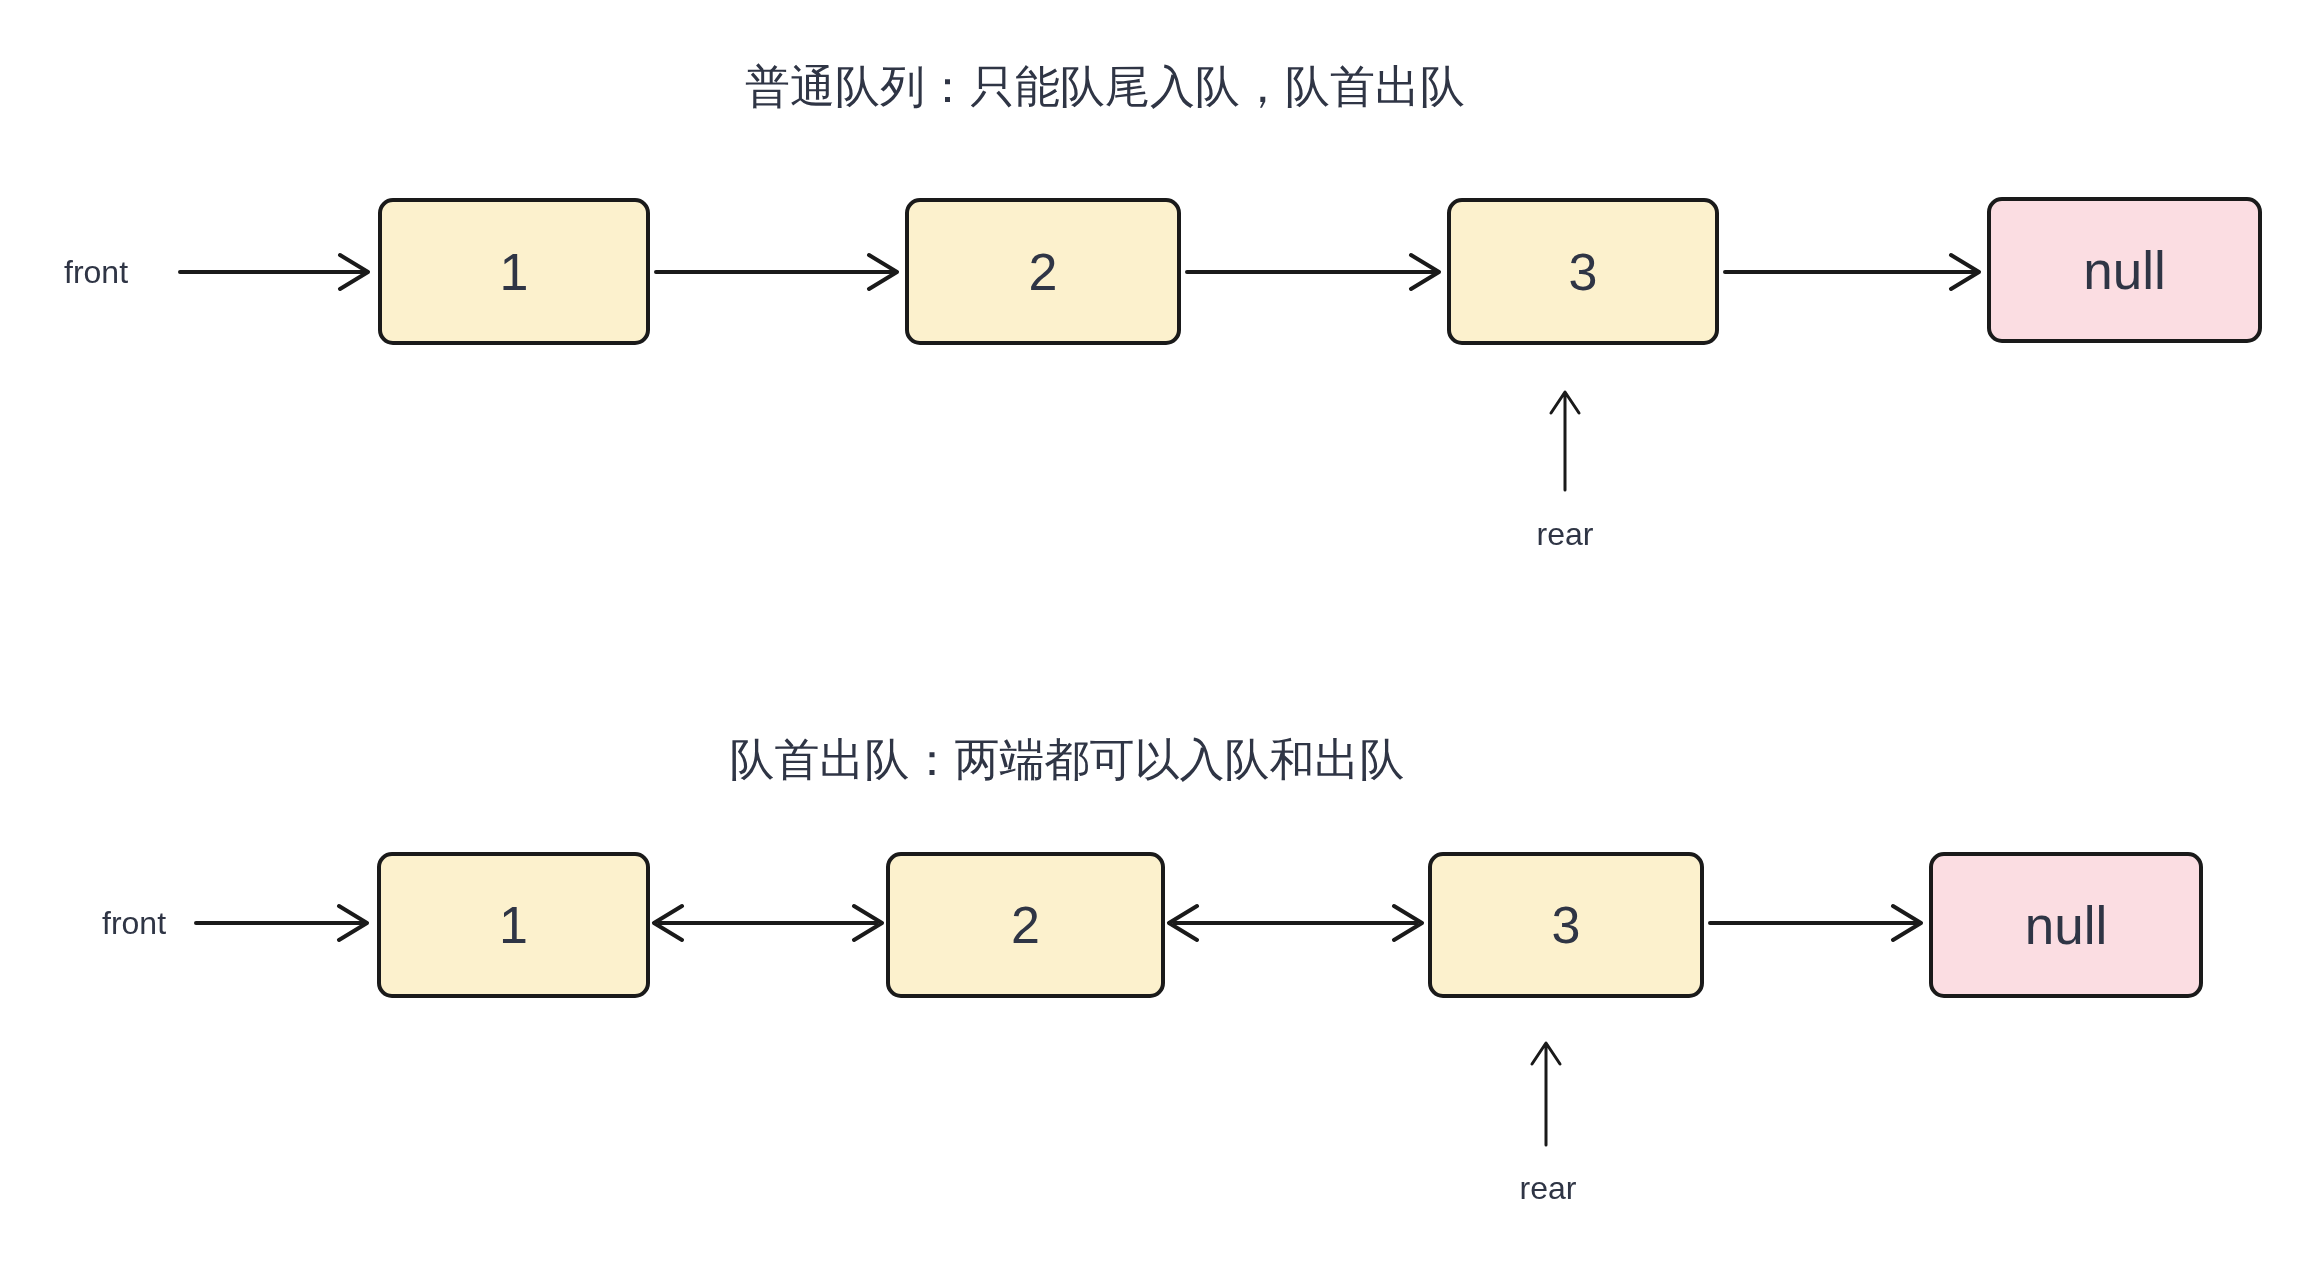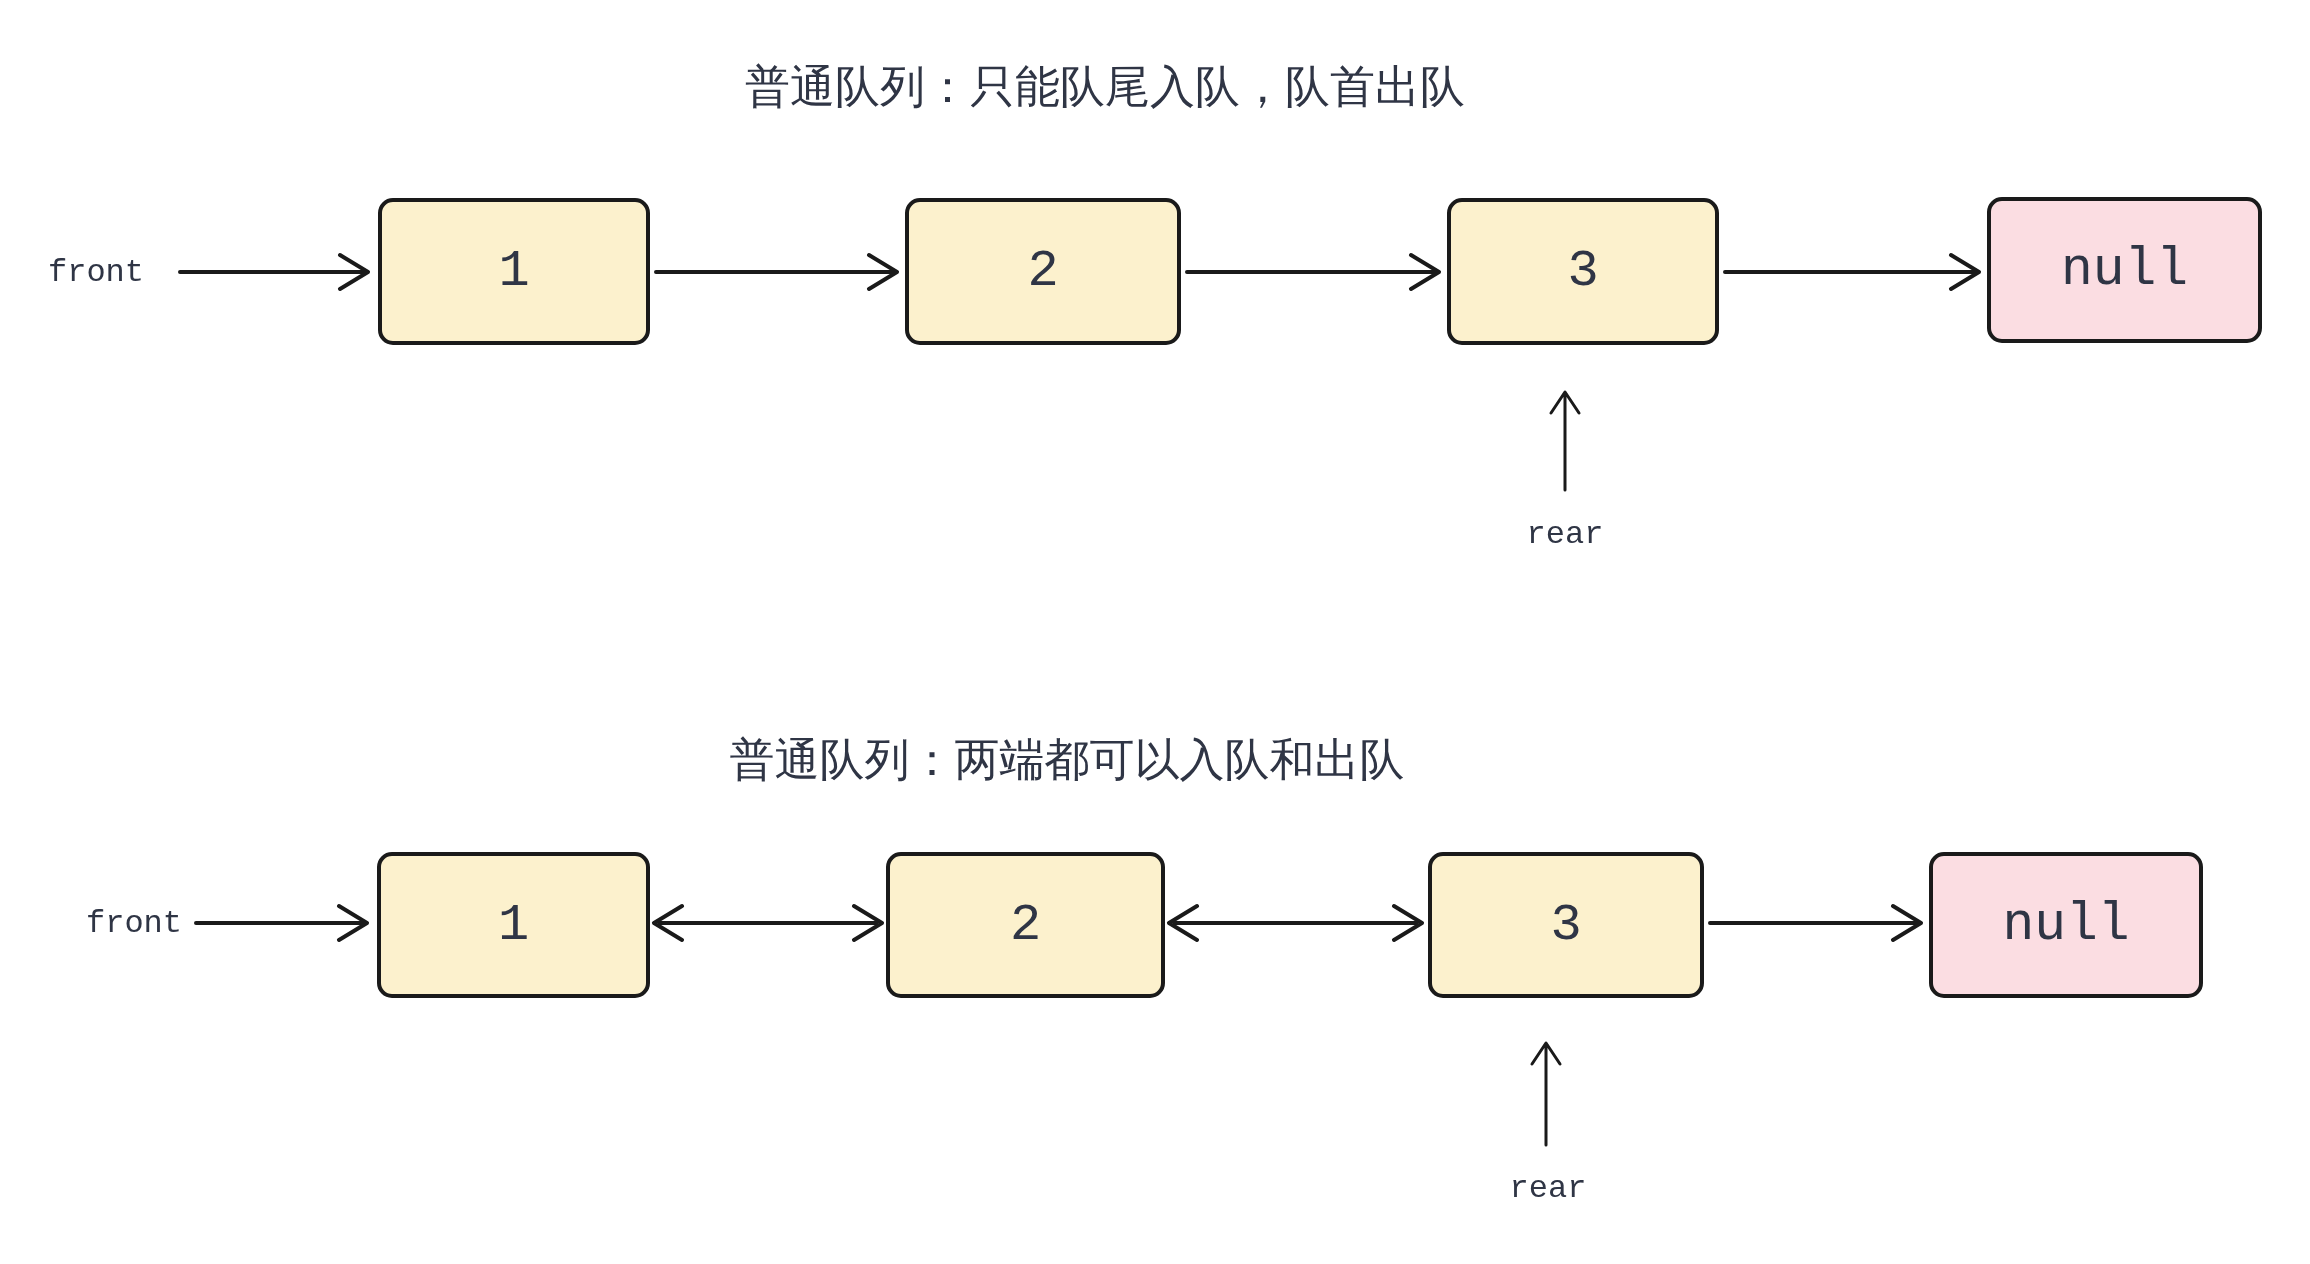--- a/index.html
+++ b/index.html
@@ -14,21 +14,20 @@
   body{
     font-family:"Liberation Sans","DejaVu Sans",sans-serif;
     color:var(--text-dark);
   }
   .canvas{
     position:relative;
     width:2310px;
     height:1264px;
     background:var(--background);
     overflow:hidden;
-    font-family:Liberation Mono, monospace;
   }
   .arrow-layer{
     position:absolute;
     inset:0;
     width:2310px;
     height:1264px;
     z-index:1;
     pointer-events:none;
   }
   .arrow{
@@ -103,21 +102,21 @@
 
   <div class="pointer-label" style="left:96px;top:272px;">front</div>
 
   <div class="node" style="left:378px;top:198px;width:272px;height:147px;">1</div>
   <div class="node" style="left:905px;top:198px;width:276px;height:147px;">2</div>
   <div class="node" style="left:1447px;top:198px;width:272px;height:147px;">3</div>
   <div class="node null-node" style="left:1987px;top:197px;width:275px;height:146px;">null</div>
 
   <div class="pointer-label" style="left:1565px;top:534px;">rear</div>
 
-  <div class="diagram-title" style="left:1067px;top:760px;">普通队列：两端都可以入队和出队</div>
+  <div class="diagram-title" style="left:1067px;top:760px;">队首出队：两端都可以入队和出队</div>
 
   <div class="pointer-label" style="left:134px;top:923px;">front</div>
 
   <div class="node" style="left:377px;top:852px;width:273px;height:146px;">1</div>
   <div class="node" style="left:886px;top:852px;width:279px;height:146px;">2</div>
   <div class="node" style="left:1428px;top:852px;width:276px;height:146px;">3</div>
   <div class="node null-node" style="left:1929px;top:852px;width:274px;height:146px;">null</div>
 
   <div class="pointer-label" style="left:1548px;top:1188px;">rear</div>
 

